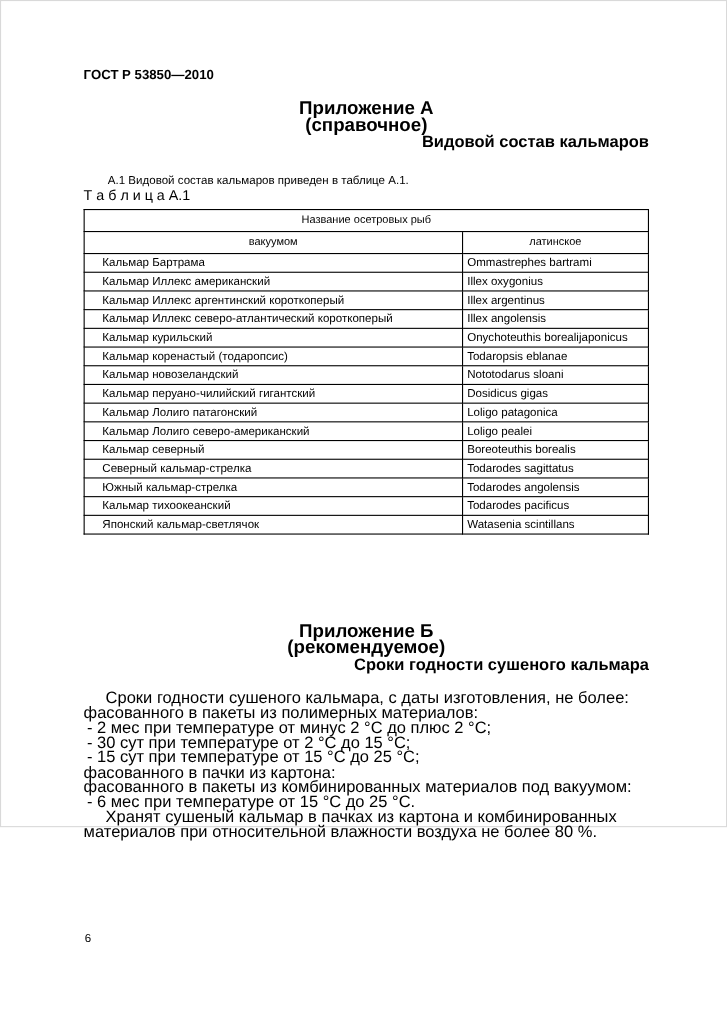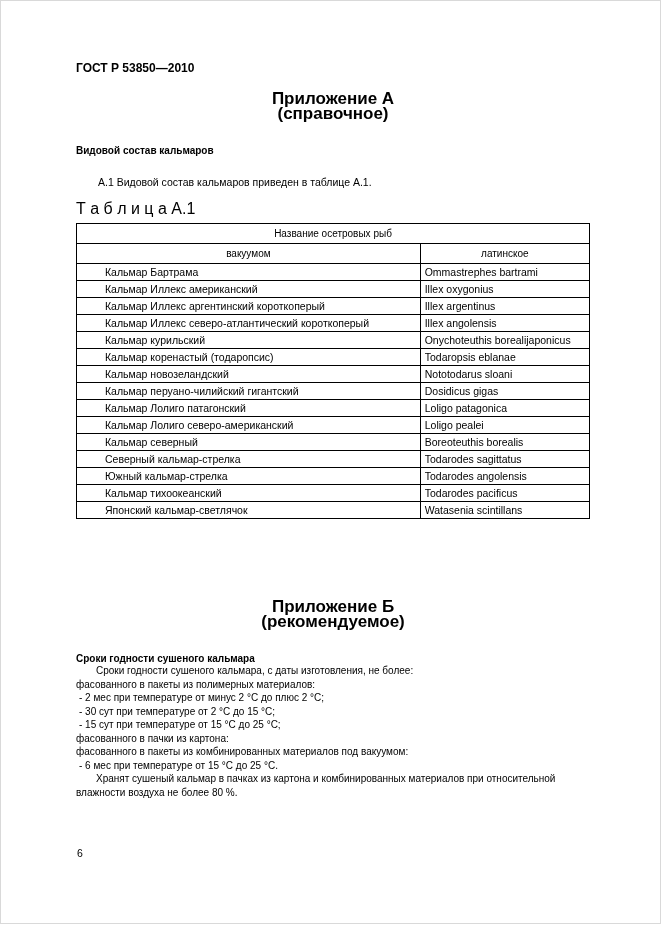--- a/index.html
+++ b/index.html
@@ -4,44 +4,44 @@
 <style>
   * { margin: 0; padding: 0; box-sizing: border-box; }
   html, body { background: #ffffff; }
   body {
     width: 661px; height: 936px;
     font-family: "Liberation Sans", sans-serif;
     color: #000;
   }
   .page {
     position: relative;
-    width: 661px; height: 924px;
+    width: 661px; height: 752px;
     background: #fff;
     border: 1px solid #d9d9d9;
     padding: 60px 70px 0 75px;
   }
   .doc-header { font-size: 12px; font-weight: bold; }
   .appendix-head { text-align: center; font-weight: bold; font-size: 17px; line-height: 15px; }
   .appendix-head.first { margin-top: 16px; }
-  .section-heading { text-align: left; font-weight: bold; font-size: 10px; margin-top: 24px; }
+  .section-heading { text-align: right; font-weight: bold; font-size: 15px; }
   .intro { font-size: 10.5px; margin-top: 20px; text-indent: 22px; }
-  .table-label { font-size: 16px; margin-top: 12px; }
+  .table-label { font-size: 13px; }
   table.species {
     width: 100%; border-collapse: collapse; margin-top: 5px;
     font-size: 10.5px; table-layout: fixed;
   }
   table.species th, table.species td { border: 1px solid #000; }
   table.species thead th { font-weight: normal; text-align: center; font-size: 10px; padding: 4px 8px; }
   table.species col.c-ru { width: 67%; }
   table.species col.c-la { width: 33%; }
   table.species td { height: 17px; padding: 1px 4px; vertical-align: middle; }
-  table.species td.ru { padding-left: 28px; }
+  table.species td.ru { padding-left: 16px; }
   table.species td.la { }
   .appendix-b-head { margin-top: 80px; }
-  .body-text { font-size: 10px; line-height: 13.5px; }
+  .body-text { margin-top: 15px; font-size: 15px; line-height: 13.5px; }
   .body-text p { margin: 0; }
   .body-text p.indent { text-indent: 20px; }
   .body-text p.dash { padding-left: 3px; }
   .page-number {
     position: absolute; left: 76px; top: 846px;
     font-size: 10.5px;
   }
 </style>
 </head>
 <body>

